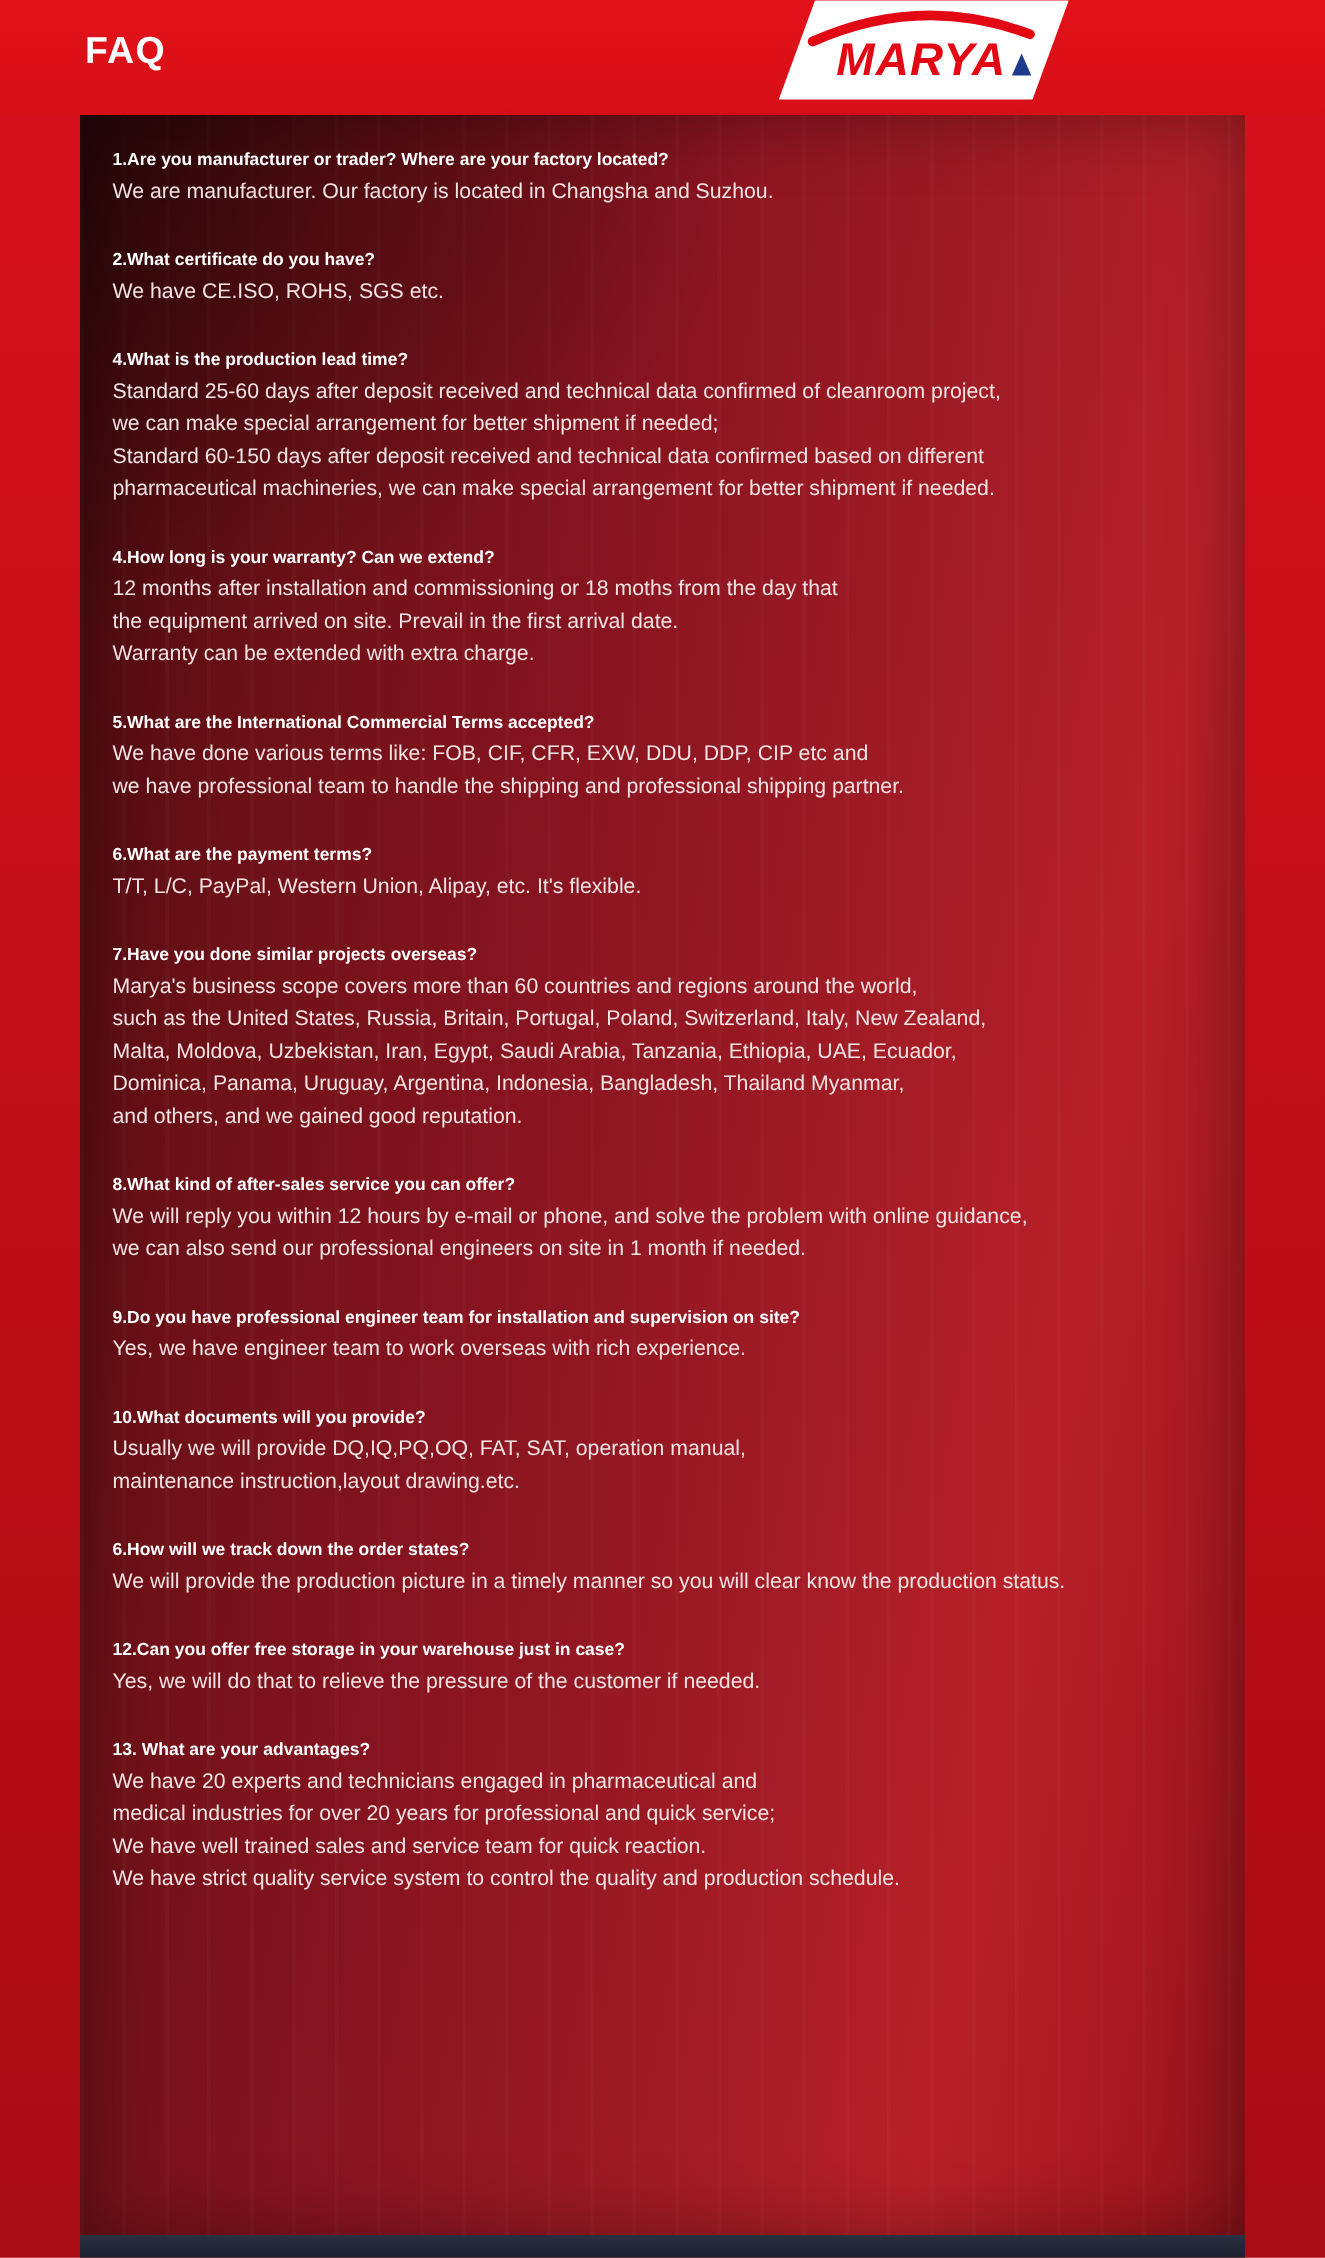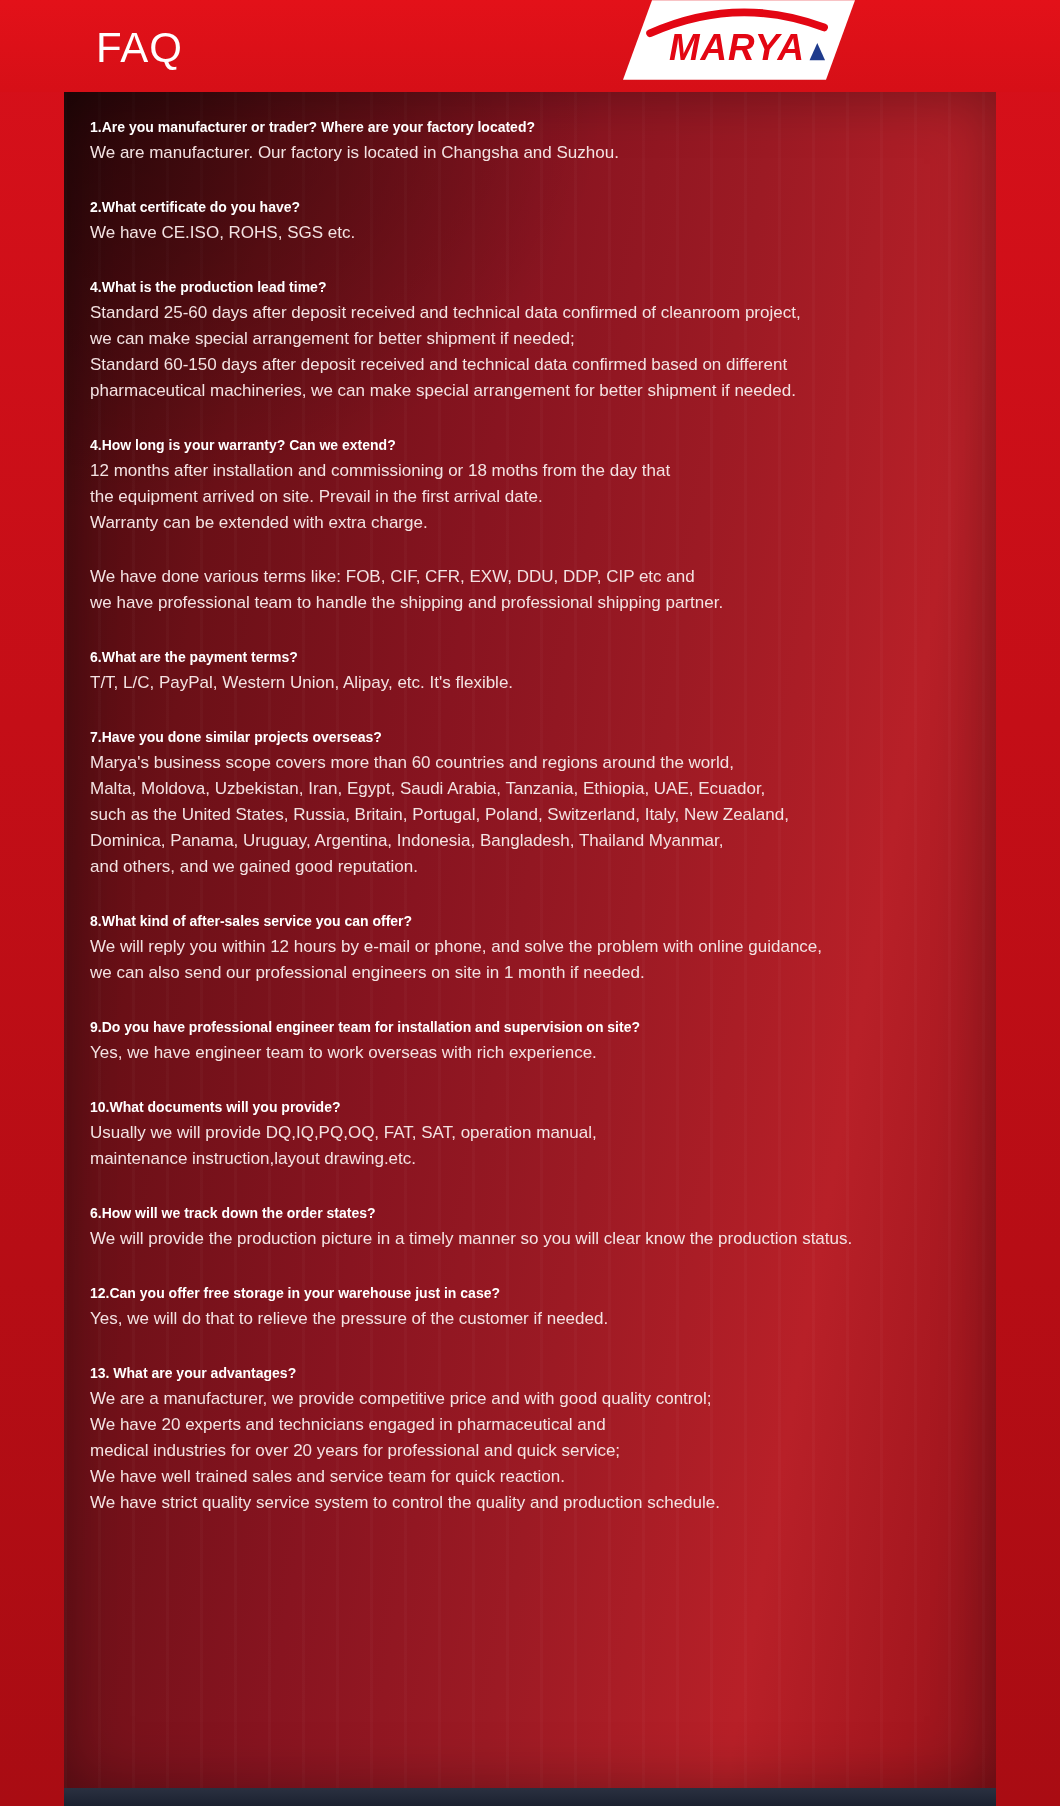--- a/index.html
+++ b/index.html
@@ -16,25 +16,24 @@
     position: absolute;
     top: 0; left: 0; right: 0;
     height: 92px;
     background: linear-gradient(180deg, #e31119 0%, #d60f17 100%);
     z-index: 3;
   }
   .page-title {
     position: absolute;
     left: 68px;
     top: 24px;
-    font-size: 42px;
-    font-weight: normal;
+    font-size: 30px;
+    font-weight: bold;
     color: #ffffff;
     letter-spacing: 1px;
-    margin-left: 28px;
   }
   .logo {
     position: absolute;
     top: 0;
     right: 205px;
     width: 232px;
     height: 80px;
   }
   .logo svg { display: block; width: 100%; height: 100%; }
 
@@ -128,32 +127,33 @@
         <div class="answer-line">Standard 60-150 days after deposit received and technical data confirmed based on different</div>
         <div class="answer-line">pharmaceutical machineries, we can make special arrangement for better shipment if needed.</div>
       </div>
       <div class="faq-item">
         <div class="question">4.How long is your warranty? Can we extend?</div>
         <div class="answer-line">12 months after installation and commissioning or 18 moths from the day that</div>
         <div class="answer-line">the equipment arrived on site. Prevail in the first arrival date.</div>
         <div class="answer-line">Warranty can be extended with extra charge.</div>
       </div>
       <div class="faq-item">
+        <div class="question">5.What are the International Commercial Terms accepted?</div>
         <div class="answer-line">We have done various terms like: FOB, CIF, CFR, EXW, DDU, DDP, CIP etc and</div>
         <div class="answer-line">we have professional team to handle the shipping and professional shipping partner.</div>
       </div>
       <div class="faq-item">
         <div class="question">6.What are the payment terms?</div>
         <div class="answer-line">T/T, L/C, PayPal, Western Union, Alipay, etc. It's flexible.</div>
       </div>
       <div class="faq-item">
         <div class="question">7.Have you done similar projects overseas?</div>
         <div class="answer-line">Marya's business scope covers more than 60 countries and regions around the world,</div>
+        <div class="answer-line">such as the United States, Russia, Britain, Portugal, Poland, Switzerland, Italy, New Zealand,</div>
         <div class="answer-line">Malta, Moldova, Uzbekistan, Iran, Egypt, Saudi Arabia, Tanzania, Ethiopia, UAE, Ecuador,</div>
-        <div class="answer-line">such as the United States, Russia, Britain, Portugal, Poland, Switzerland, Italy, New Zealand,</div>
         <div class="answer-line">Dominica, Panama, Uruguay, Argentina, Indonesia, Bangladesh, Thailand Myanmar,</div>
         <div class="answer-line">and others, and we gained good reputation.</div>
       </div>
       <div class="faq-item">
         <div class="question">8.What kind of after-sales service you can offer?</div>
         <div class="answer-line">We will reply you within 12 hours by e-mail or phone, and solve the problem with online guidance,</div>
         <div class="answer-line">we can also send our professional engineers on site in 1 month if needed.</div>
       </div>
       <div class="faq-item">
         <div class="question">9.Do you have professional engineer team for installation and supervision on site?</div>
@@ -167,21 +167,20 @@
       <div class="faq-item">
         <div class="question">6.How will we track down the order states?</div>
         <div class="answer-line">We will provide the production picture in a timely manner so you will clear know the production status.</div>
       </div>
       <div class="faq-item">
         <div class="question">12.Can you offer free storage in your warehouse just in case?</div>
         <div class="answer-line">Yes, we will do that to relieve the pressure of the customer if needed.</div>
       </div>
       <div class="faq-item">
         <div class="question">13. What are your advantages?</div>
-        <div class="answer-line">We are a manufacturer, we provide competitive price and with good quality control;</div>
         <div class="answer-line">We have 20 experts and technicians engaged in pharmaceutical and</div>
         <div class="answer-line">medical industries for over 20 years for professional and quick service;</div>
         <div class="answer-line">We have well trained sales and service team for quick reaction.</div>
         <div class="answer-line">We have strict quality service system to control the quality and production schedule.</div>
       </div>
     </div>
 </div>
 
 <div class="footer-bar"></div>
 

